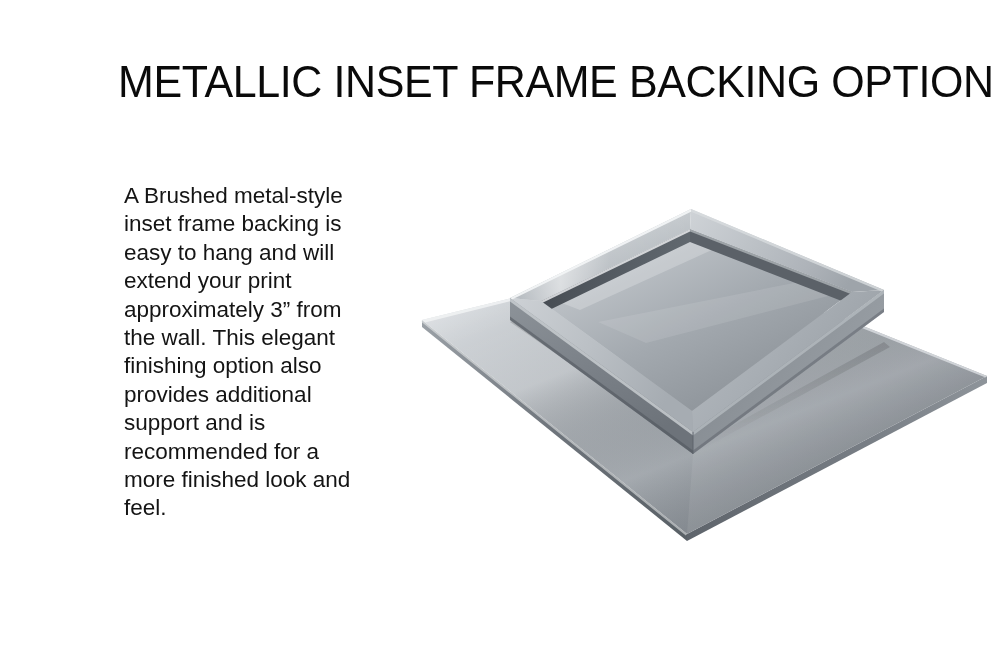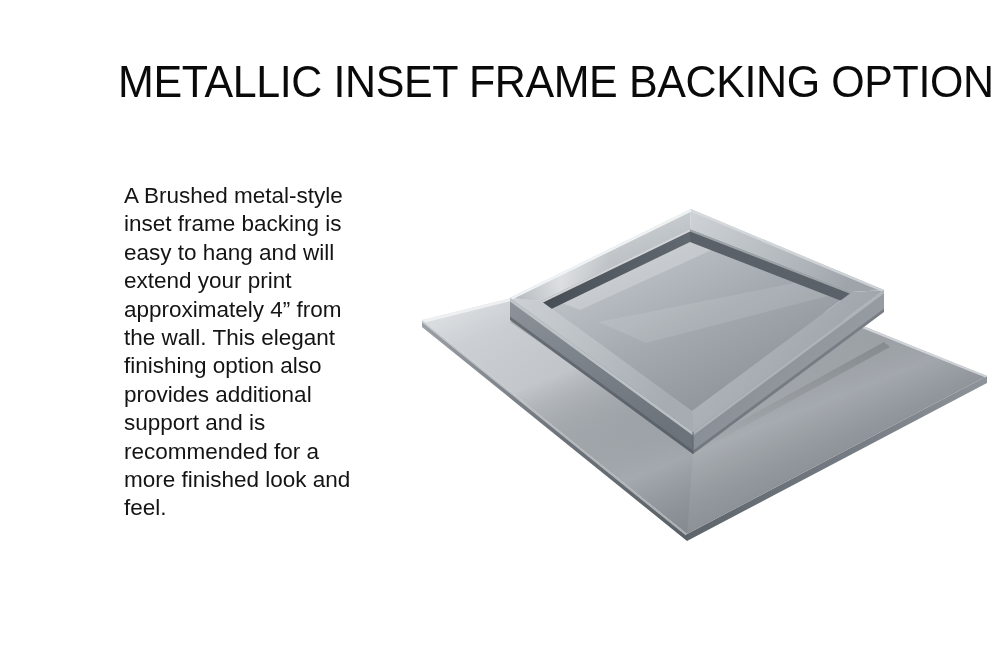--- a/index.html
+++ b/index.html
@@ -66,21 +66,21 @@
     height: 100%;
   }
 </style>
 </head>
 <body>
 
 <div id="slide">
 
   <div id="slide-title">METALLIC INSET FRAME BACKING OPTION</div>
 
-  <div id="body-copy">A Brushed metal-style inset frame backing is easy to hang and will extend your print approximately 4” from the wall. This elegant finishing option also provides additional support and is recommended for a more finished look and feel.</div>
+  <div id="body-copy">A Brushed metal-style inset frame backing is easy to hang and will extend your print approximately 3” from the wall. This elegant finishing option also provides additional support and is recommended for a more finished look and feel.</div>
 
   <div id="product-figure">
     <svg viewBox="0 0 640 400" xmlns="http://www.w3.org/2000/svg">
       <defs>
 
         <linearGradient id="gPanelTop" x1="0" y1="0.12" x2="1" y2="0.92">
           <stop offset="0" stop-color="#e2e5e8"></stop>
           <stop offset="0.12" stop-color="#ced2d6"></stop>
           <stop offset="0.34" stop-color="#b2b7bc"></stop>
           <stop offset="0.58" stop-color="#989ea4"></stop>

